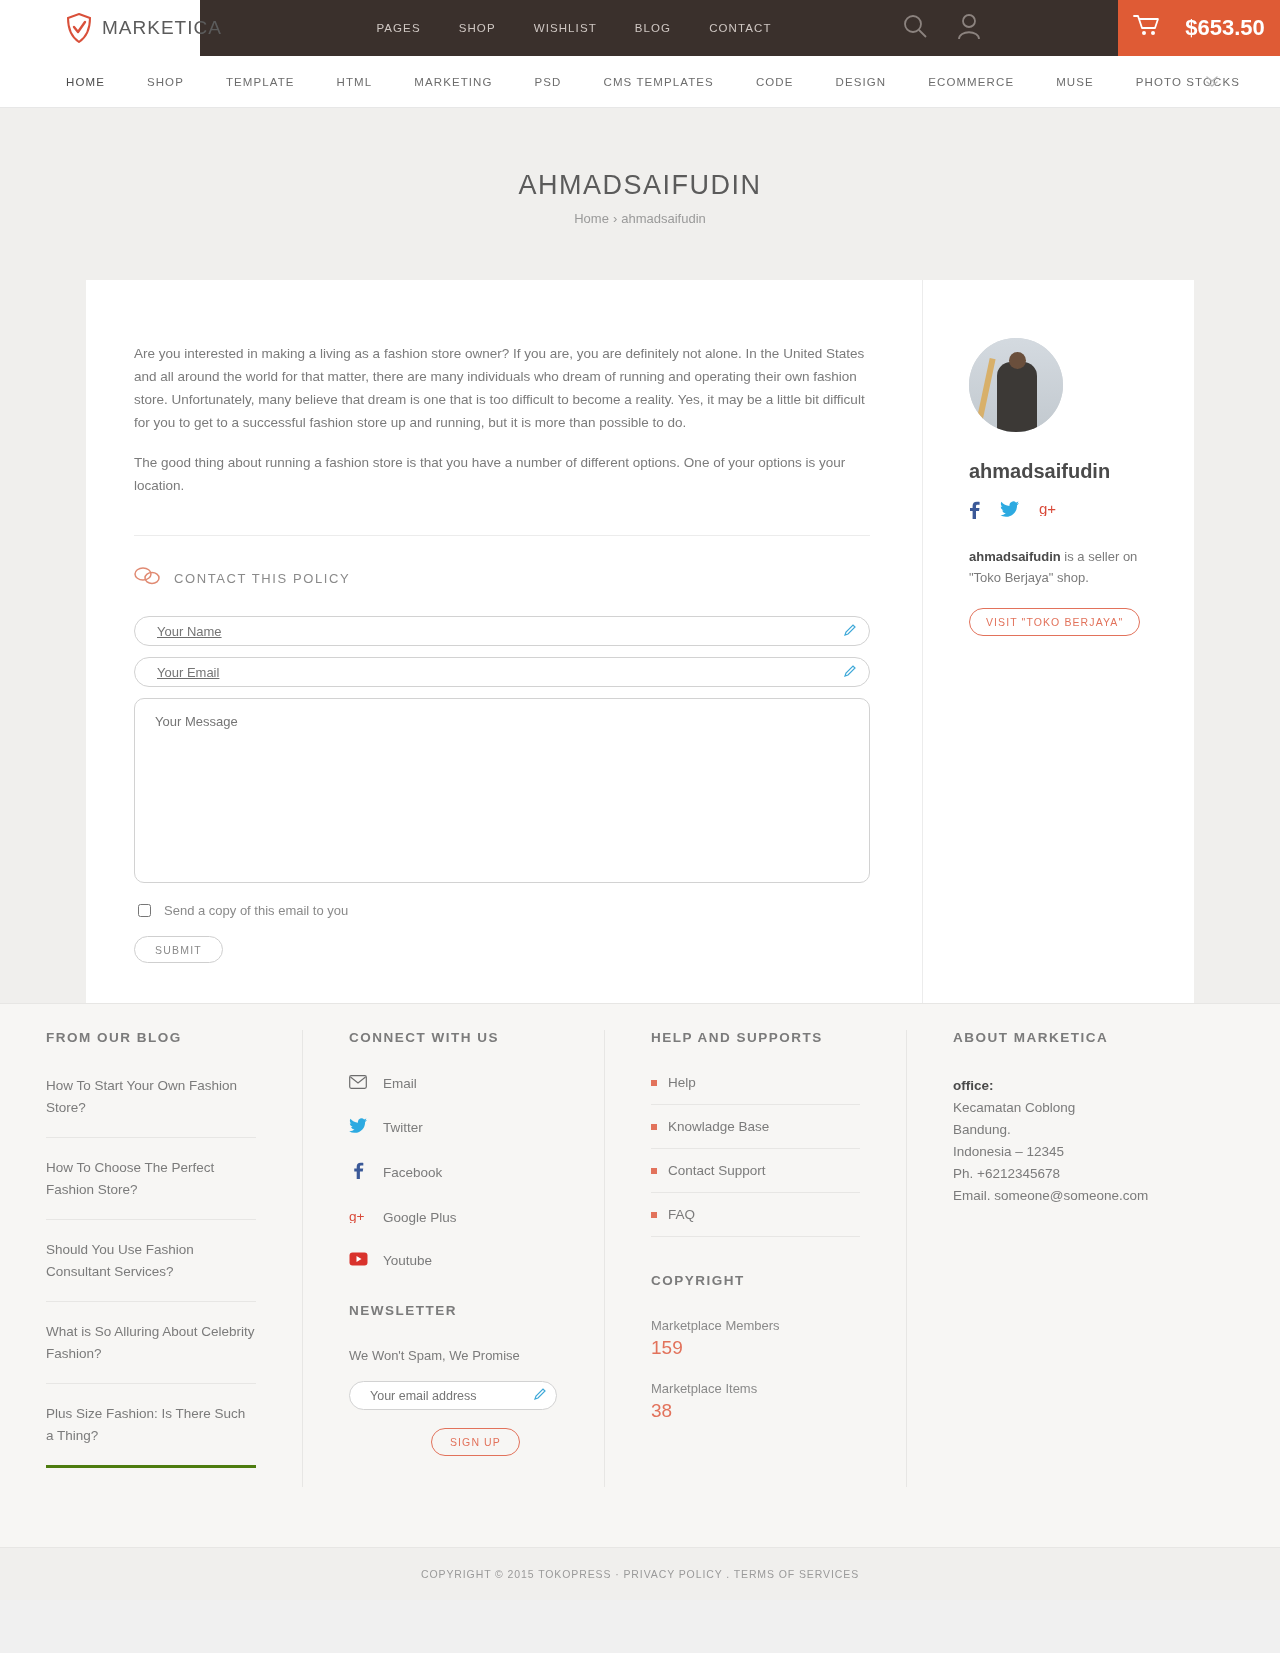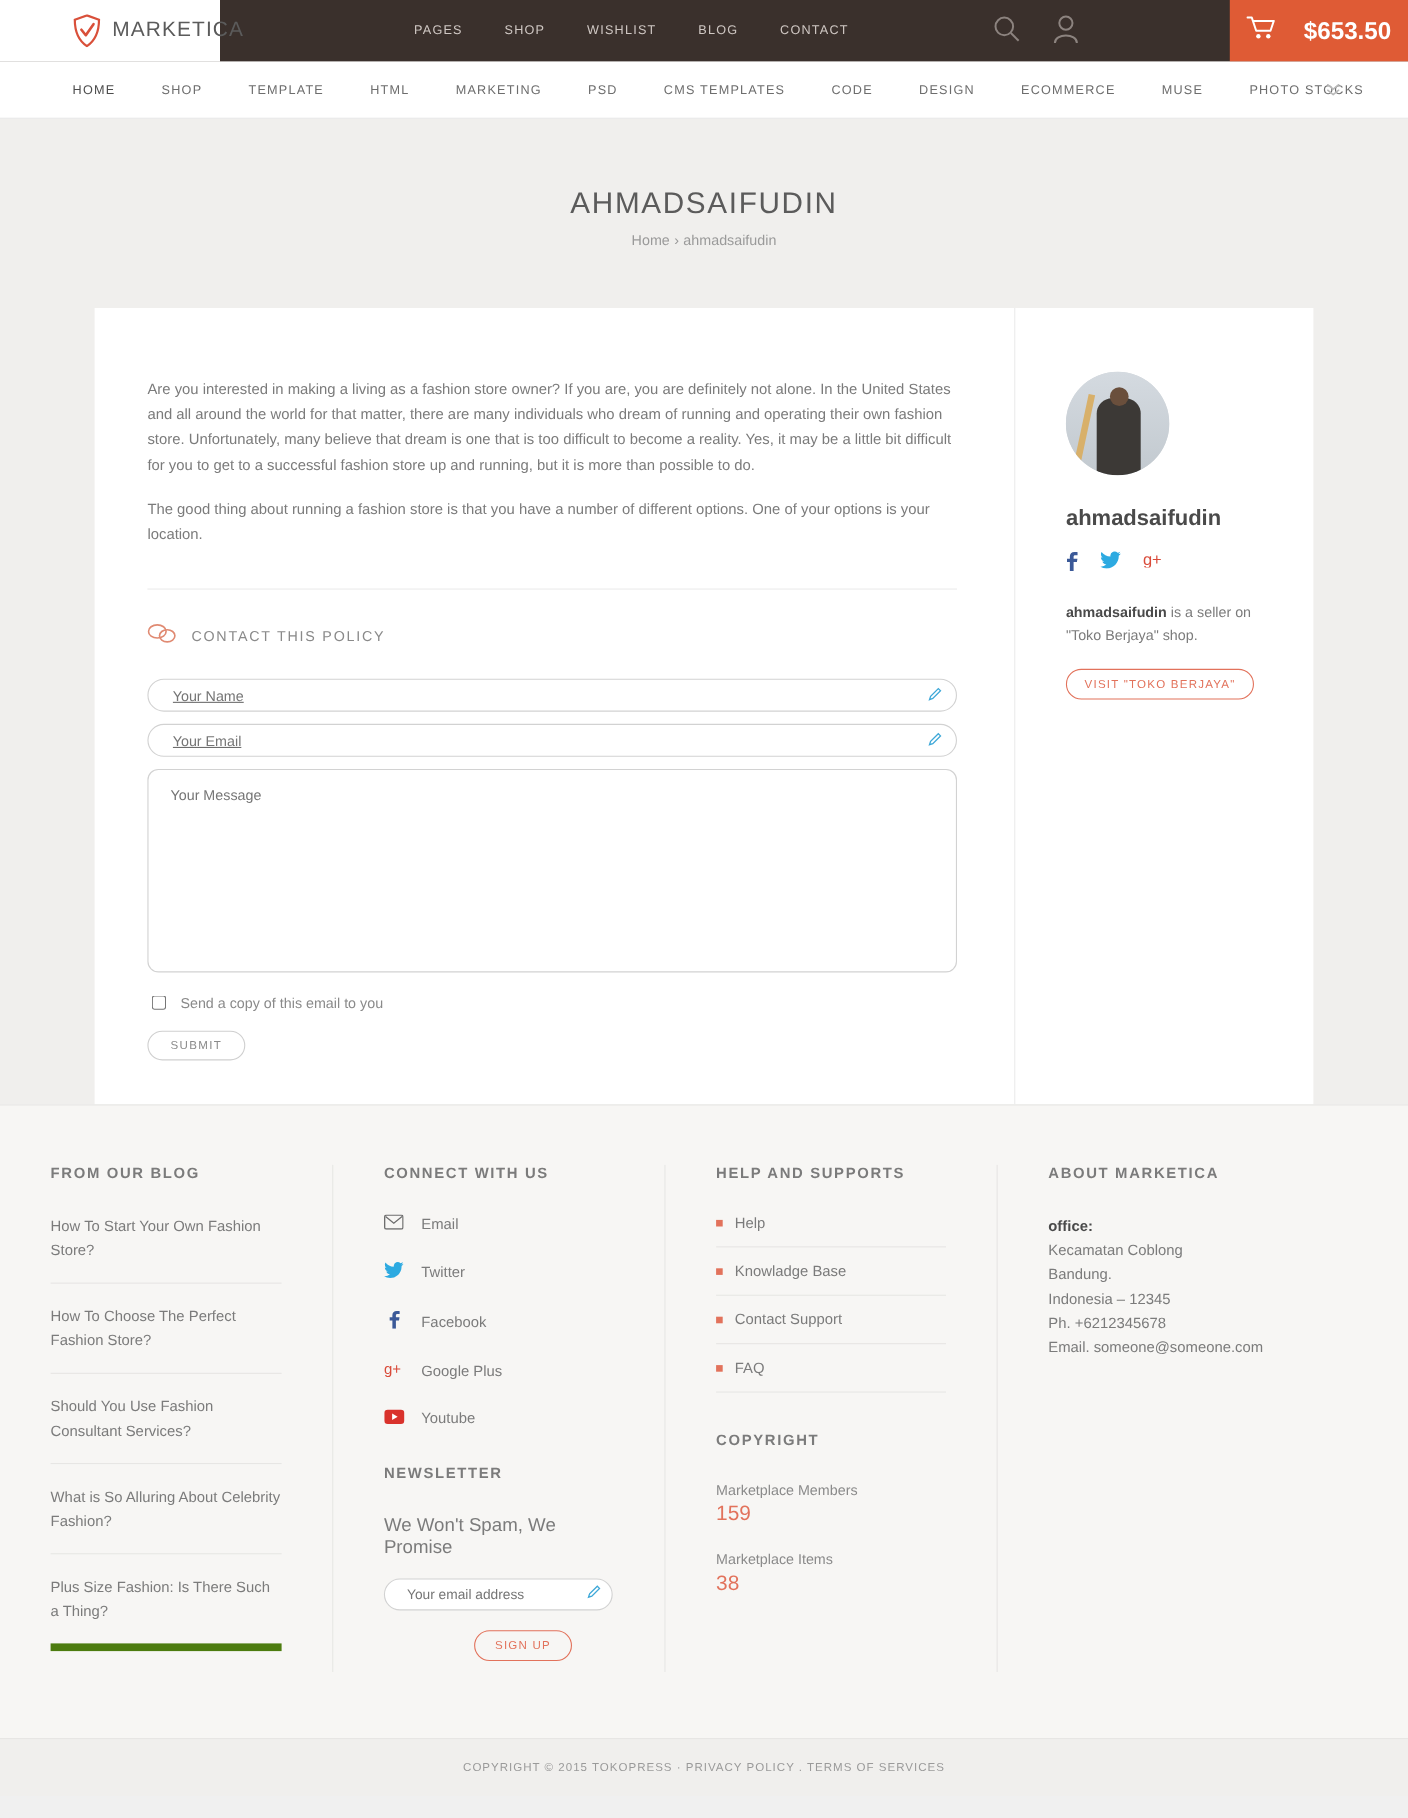--- a/index.html
+++ b/index.html
@@ -259,21 +259,21 @@
     font-size:10.5px;
     letter-spacing:1.1px;
     padding:7px 16px;
   }
 
   
   .footer {
     background:#f7f6f4;
     border-top:1px solid #e7e6e4;
     display:flex;
-    padding:54px 0 60px;
+    padding:26px 0 60px;
     justify-content:center;
   }
   .fcol { padding:0 46px; }
   .fcol.c1 { width:302px; }
   .fcol.c2 { width:302px; border-left:1px solid #e7e6e4; }
   .fcol.c3 { width:302px; border-left:1px solid #e7e6e4; }
   .fcol.c4 { width:374px; border-left:1px solid #e7e6e4; }
   .fcol h3 {
     margin:0 0 30px;
     font-size:13.5px;
@@ -282,36 +282,36 @@
     font-weight:bold;
   }
   .blog-item {
     font-size:13.5px;
     line-height:22px;
     color:#7b7b7b;
     padding-bottom:18px;
     border-bottom:1px solid #e7e6e4;
     margin-bottom:19px;
   }
-  .blog-item:last-child { border-bottom:7px solid #4d7c0f; }
+  .blog-item:last-child { border-bottom:3px solid #4d7c0f; }
   .social-row {
     display:flex;
     align-items:center;
     gap:16px;
     margin-bottom:26px;
     font-size:13.5px;
     color:#7b7b7b;
   }
   .social-row .ic { width:18px; text-align:center; }
   .ic.mail { color:#6d6d6d; }
   .ic.tw { color:#2daae1; }
   .ic.fb { color:#3b5998; }
   .ic.gp { color:#d94a39; }
   .ic.yt { color:#d9322c; }
-  .news-sub { font-size:17px; color:#7b7b7b; margin:0 0 18px; }
+  .news-sub { font-size:13px; color:#7b7b7b; margin:0 0 18px; }
   .news-field {
     width:208px; height:29px;
     border:1px solid #d2d2d2;
     border-radius:15px;
     display:flex; align-items:center;
     padding:0 12px 0 18px;
     background:#fff;
     margin-bottom:18px;
   }
   .news-field input {

